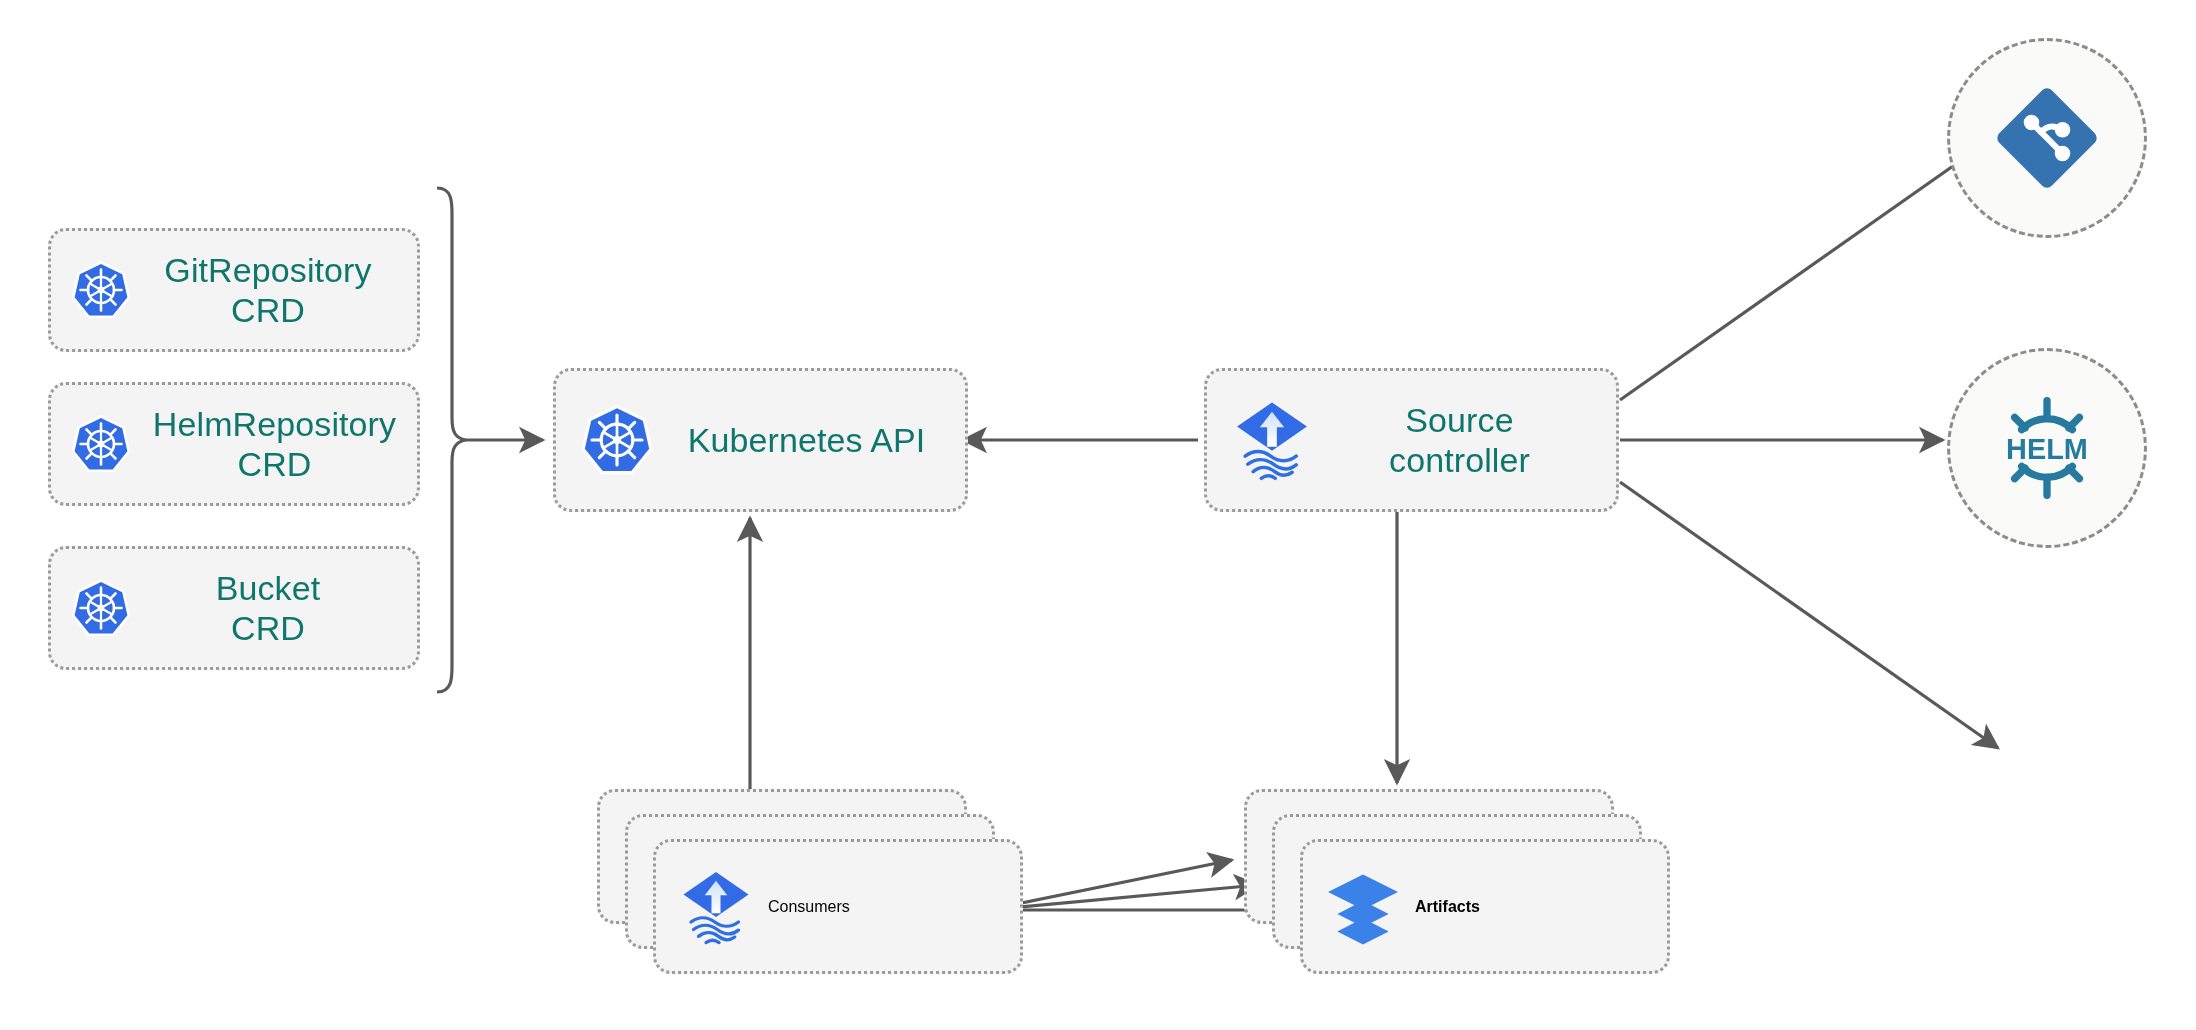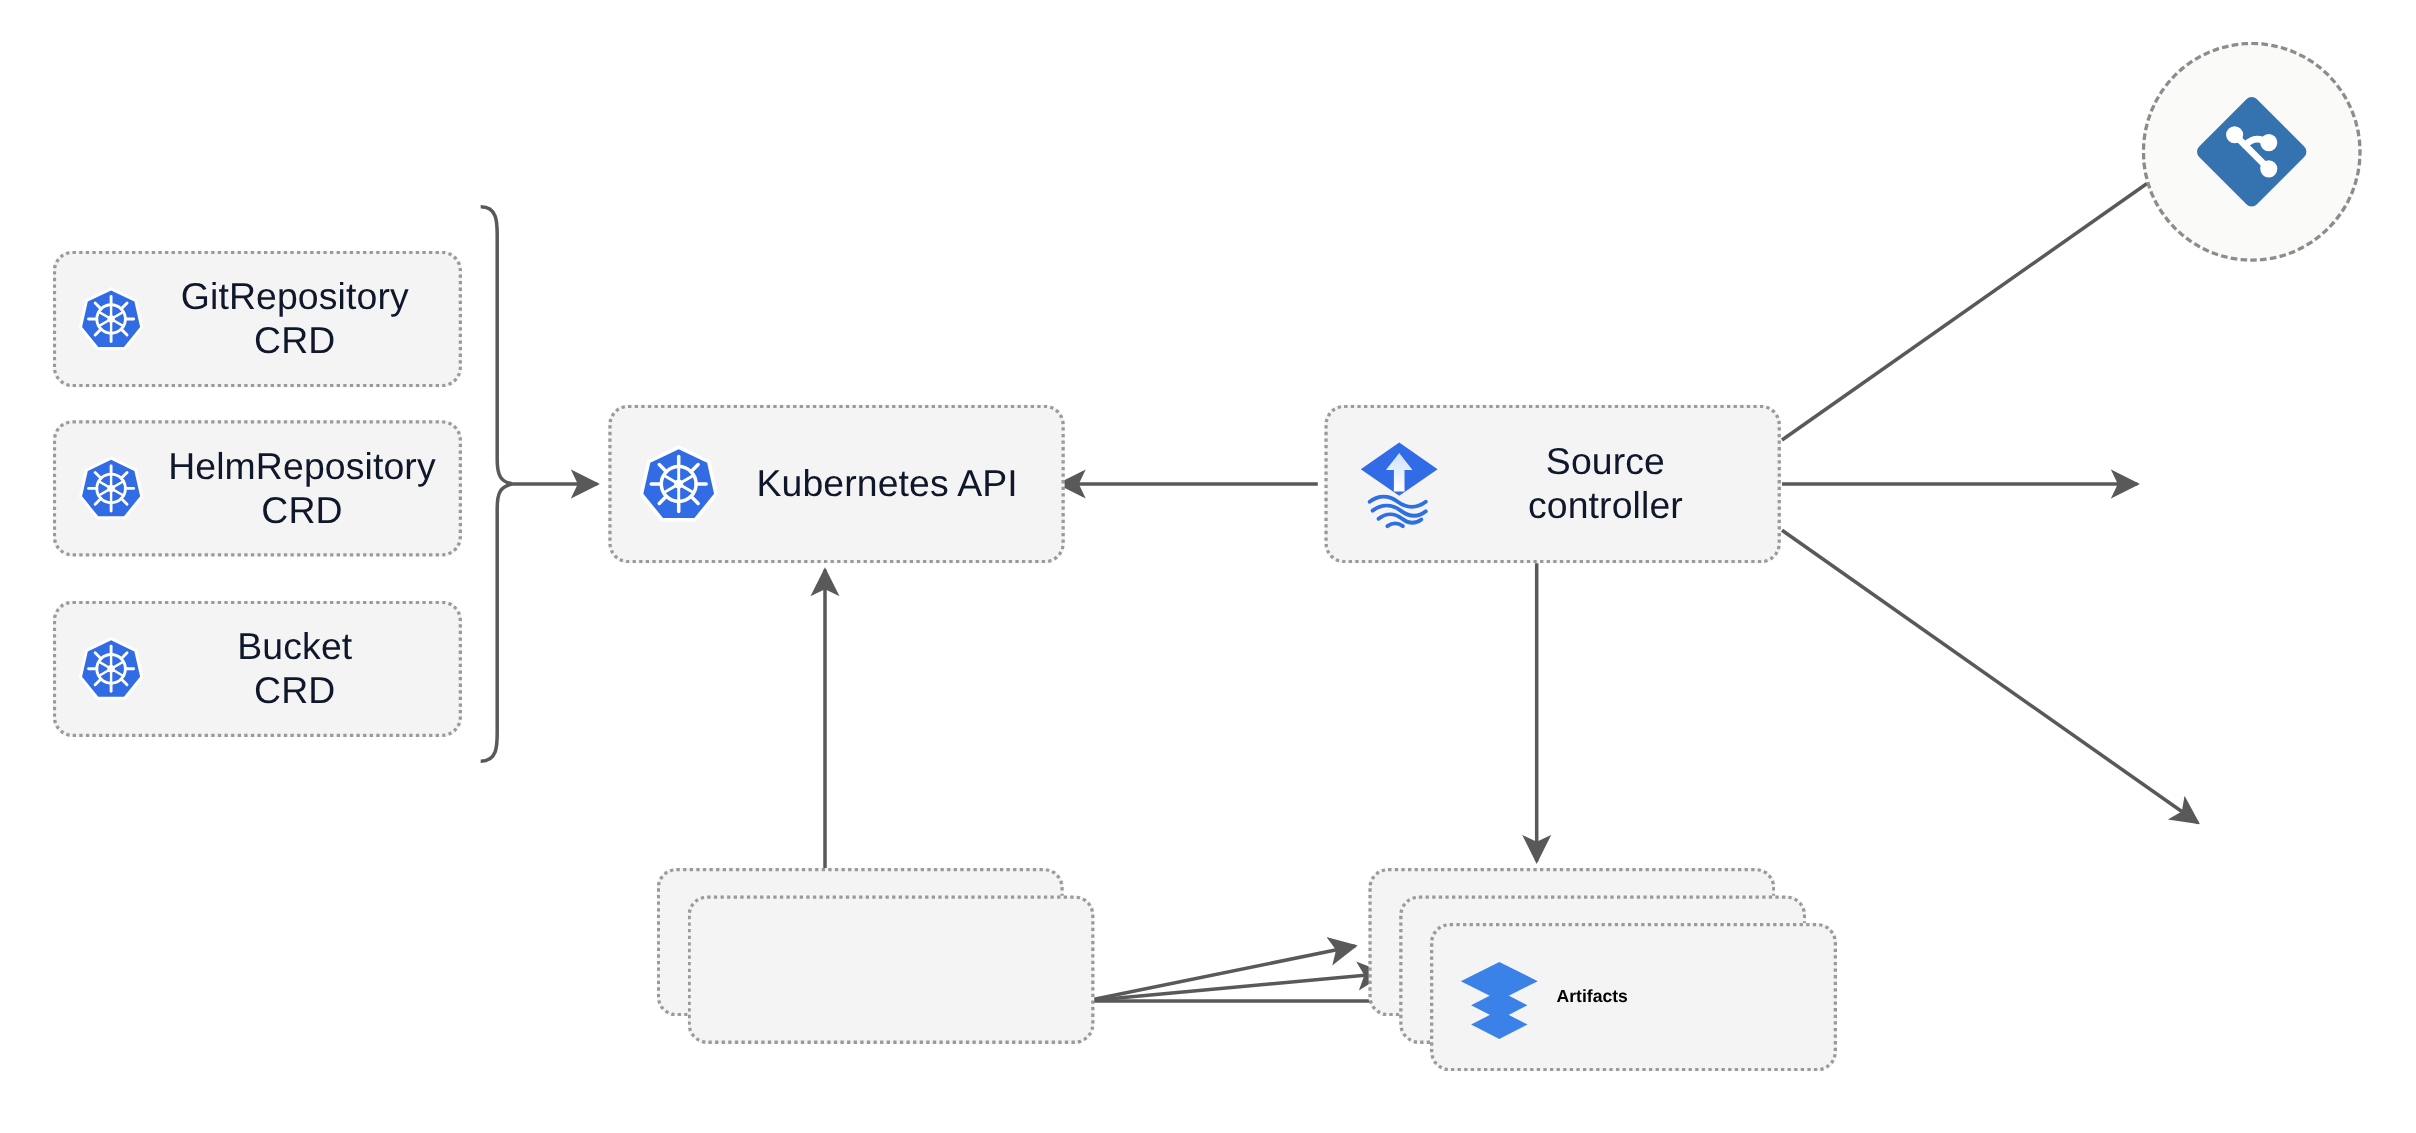--- a/index.html
+++ b/index.html
@@ -36,21 +36,21 @@
     border: 3px dotted #9a9a9a;
     border-radius: 18px;
     display: flex;
     align-items: center;
     justify-content: center;
   }
   .node .label {
     text-align: center;
     font-size: 34px;
     line-height: 1.18;
-    color: #0f172a;
+    color: #0f766e;
     white-space: pre-line;
     letter-spacing: .1px;
   }
   .node .icon {
     flex: 0 0 auto;
     display: block;
   }
 
   
   .crd {
@@ -312,20 +312,41 @@
         </g>
         <circle cx="32" cy="32" r="3.4" fill="#ffffff"></circle>
       </svg>
     </span>
     <span class="label">Kubernetes API</span>
   </div>
 
   <div class="stack stack-consumers">
     <div class="card back2"></div>
     <div class="card back1"></div>
+    <div class="card front">
+      <span class="icon">
+        <svg width="80" height="80" viewBox="0 0 64 64">
+          <defs>
+            <linearGradient id="fluxArrowGrad2" x1="0" y1="0" x2="0" y2="1">
+              <stop offset="0%" stop-color="#cfe0fb"></stop>
+              <stop offset="100%" stop-color="#ffffff"></stop>
+            </linearGradient>
+          </defs>
+          <polygon points="32,4 58,22 32,40 6,22" fill="#316ce6"></polygon>
+          <path d="M 32 11 L 41 22.5 L 35.6 22.5 L 35.6 37 L 28.4 37 L 28.4 22.5 L 23 22.5 Z" fill="url(#fluxArrowGrad2)"></path>
+          <g stroke="#2f6fe4" stroke-width="2.6" fill="none" stroke-linecap="round">
+            <path d="M 12 44 C 18 39.5 25 39.5 31 44 C 37 48.5 44 48.5 50 44"></path>
+            <path d="M 14 50 C 20 45.5 27 45.5 33 50 C 39 54.5 45 54.5 50 50.5"></path>
+            <path d="M 18 55.5 C 23 51.5 29 51.5 34 55.5 C 38.5 59 43 59 47 56"></path>
+            <path d="M 24 60.5 C 27.5 58 31 58 34.5 60.5"></path>
+          </g>
+        </svg>
+      </span>
+      <span class="label">Consumers</span>
+    </div>
   </div>
 
   <div class="stack stack-artifacts">
     <div class="card back2"></div>
     <div class="card back1"></div>
     <div class="card front">
       <span class="icon">
         <svg width="80" height="80" viewBox="0 0 64 64">
           <polygon points="32,6 60,20 32,34 4,20" fill="#3b82e8"></polygon>
           <polygon points="32,27 52.5,37.5 32,48 11.5,37.5" fill="#3b82e8"></polygon>
@@ -348,15 +369,32 @@
             <path d="M 32 27 C 38 27 41 30 41 35"></path>
           </g>
           <circle cx="32" cy="19" r="4.6" fill="#ffffff"></circle>
           <circle cx="32" cy="45" r="4.6" fill="#ffffff"></circle>
           <circle cx="42" cy="35" r="4.6" fill="#ffffff"></circle>
         </g>
       </svg>
     </span>
   </div>
 
+  <div class="circle-node circle-helm">
+    <span class="icon">
+      <svg width="112" height="112" viewBox="0 0 64 64">
+        <g fill="none" stroke="#277a9f" stroke-width="4.2" stroke-linecap="round">
+          <path d="M 17.5 21.5 A 20 20 0 0 1 46.5 21.5"></path>
+          <path d="M 17.5 42.5 A 20 20 0 0 0 46.5 42.5"></path>
+          <line x1="32" y1="5" x2="32" y2="14"></line>
+          <line x1="32" y1="50" x2="32" y2="59"></line>
+          <line x1="13.5" y1="14.5" x2="19.5" y2="20.5"></line>
+          <line x1="44.5" y1="43.5" x2="50.5" y2="49.5"></line>
+          <line x1="50.5" y1="14.5" x2="44.5" y2="20.5"></line>
+          <line x1="19.5" y1="43.5" x2="13.5" y2="49.5"></line>
+        </g>
+        <text x="32" y="38.5" text-anchor="middle" font-family="Liberation Sans, sans-serif" font-size="16.5" font-weight="bold" fill="#277a9f">HELM</text>
+      </svg>
+    </span>
+  </div>
 
 
 </div>
 
 </body></html>

